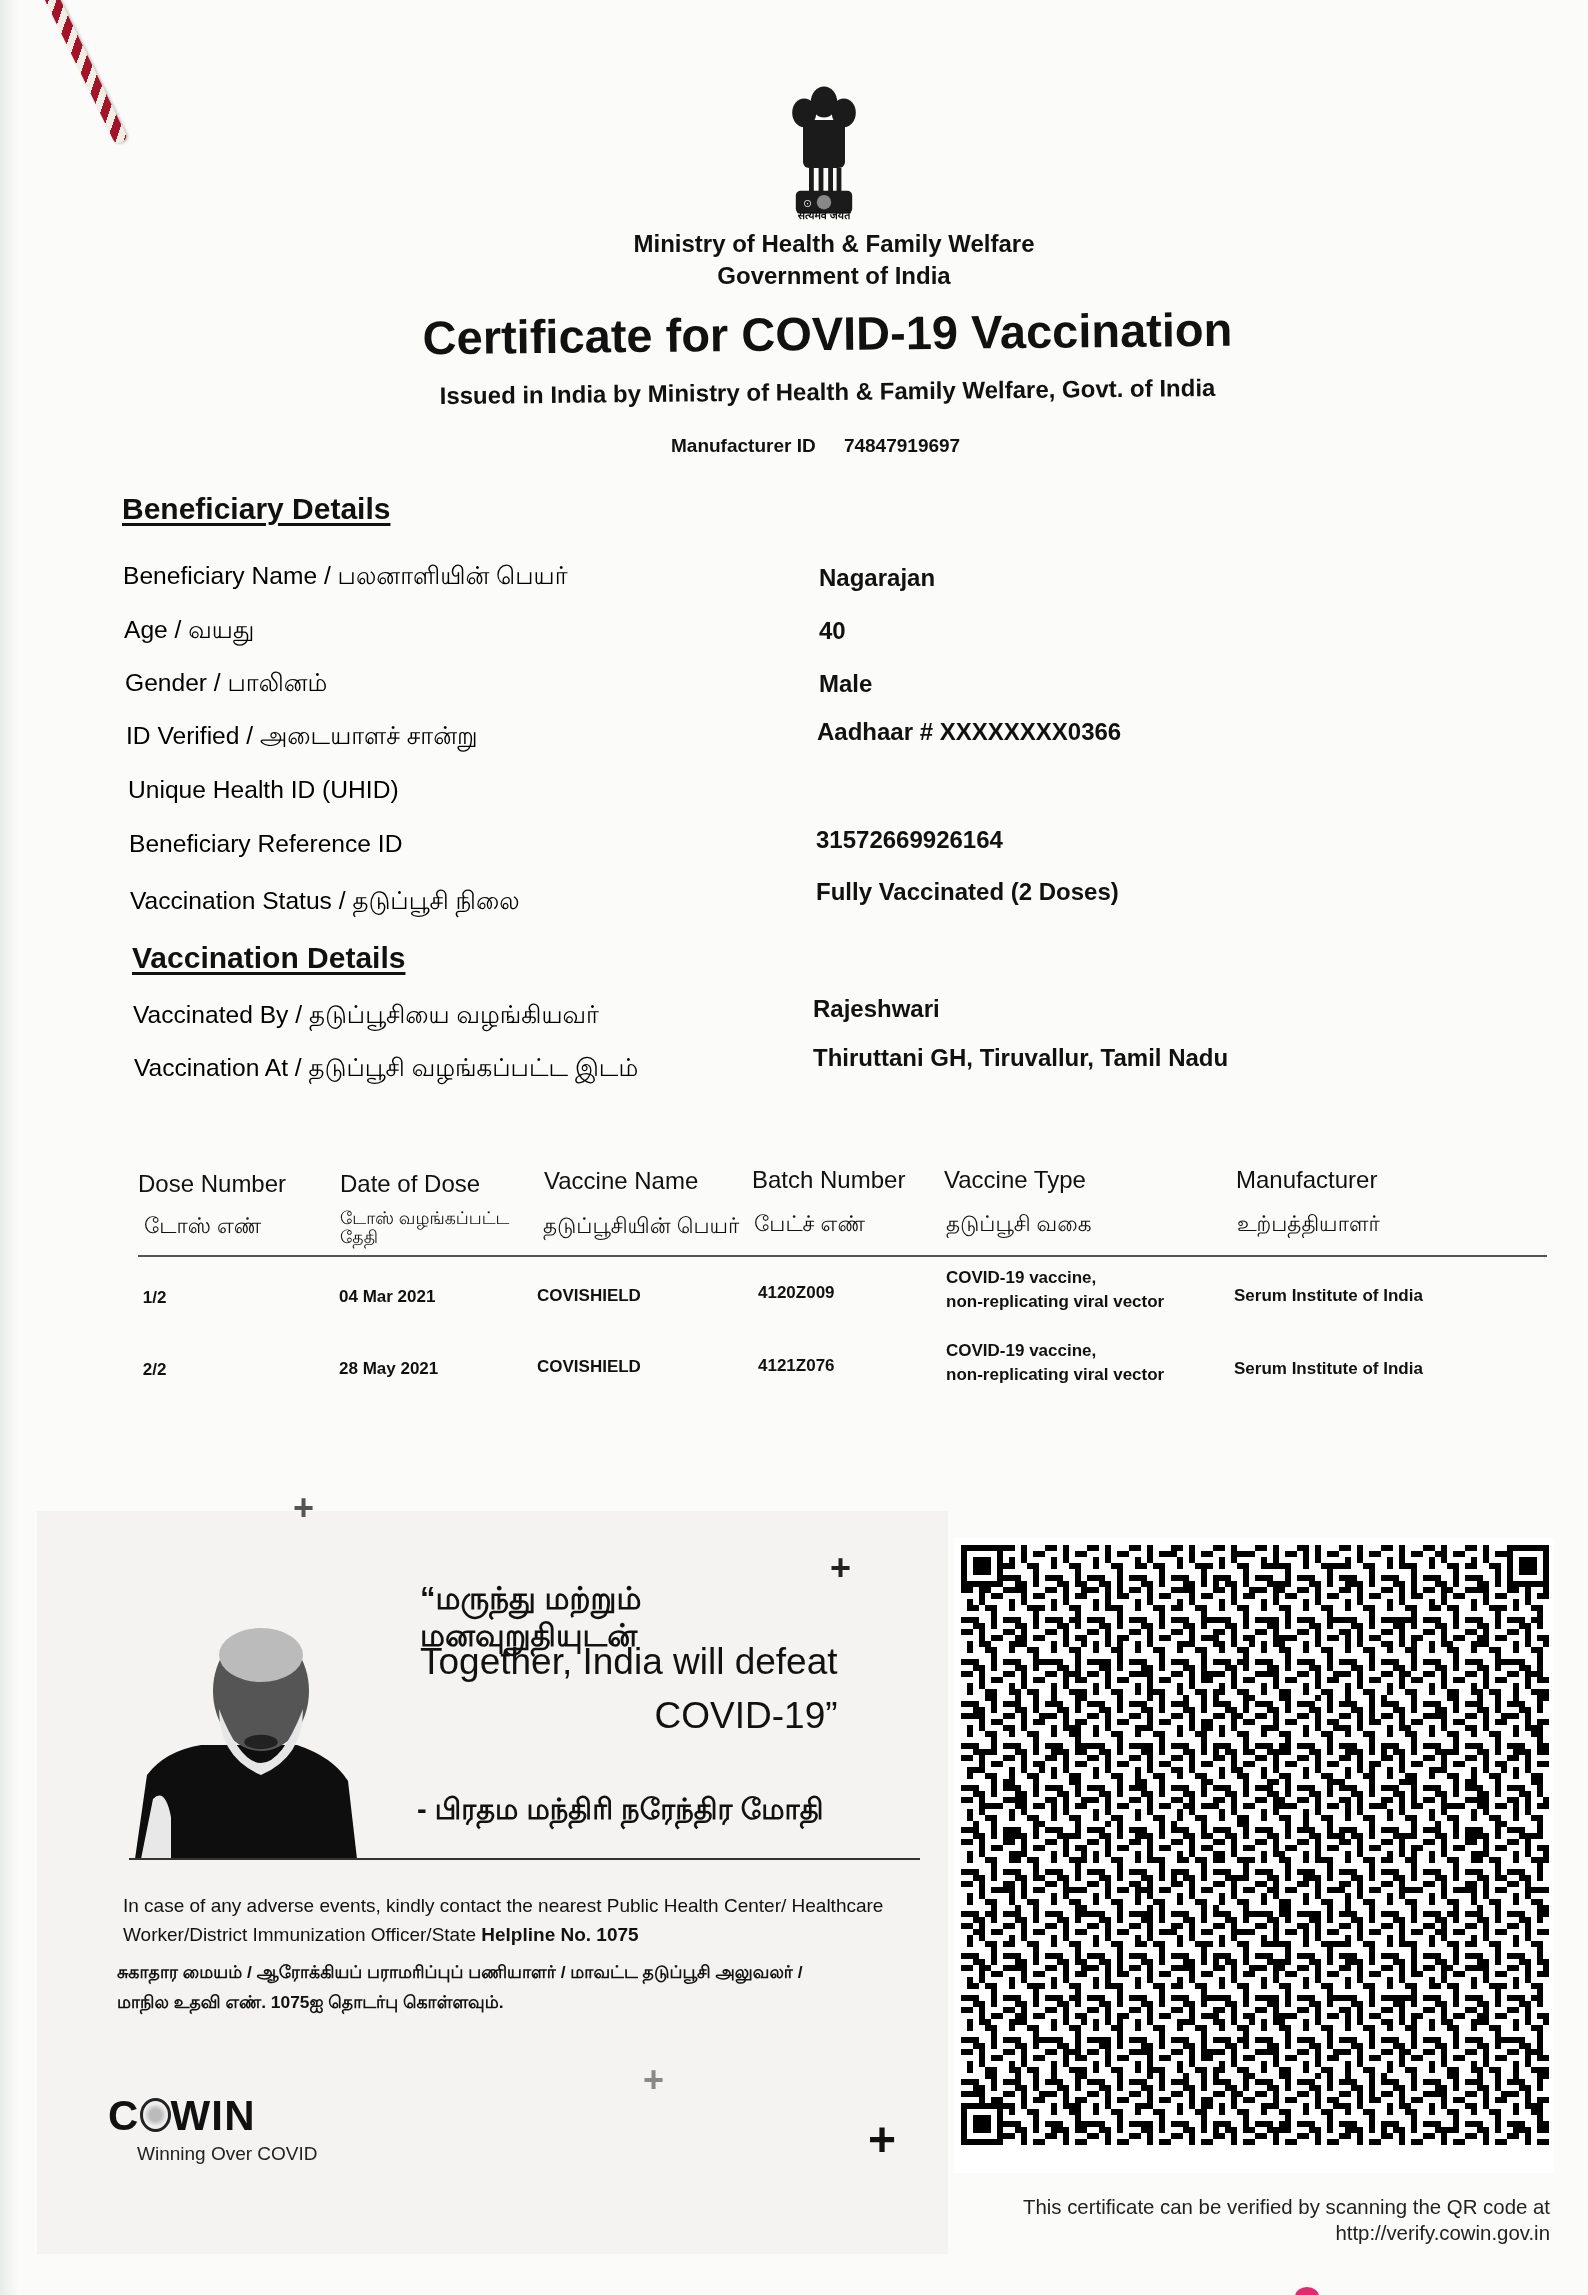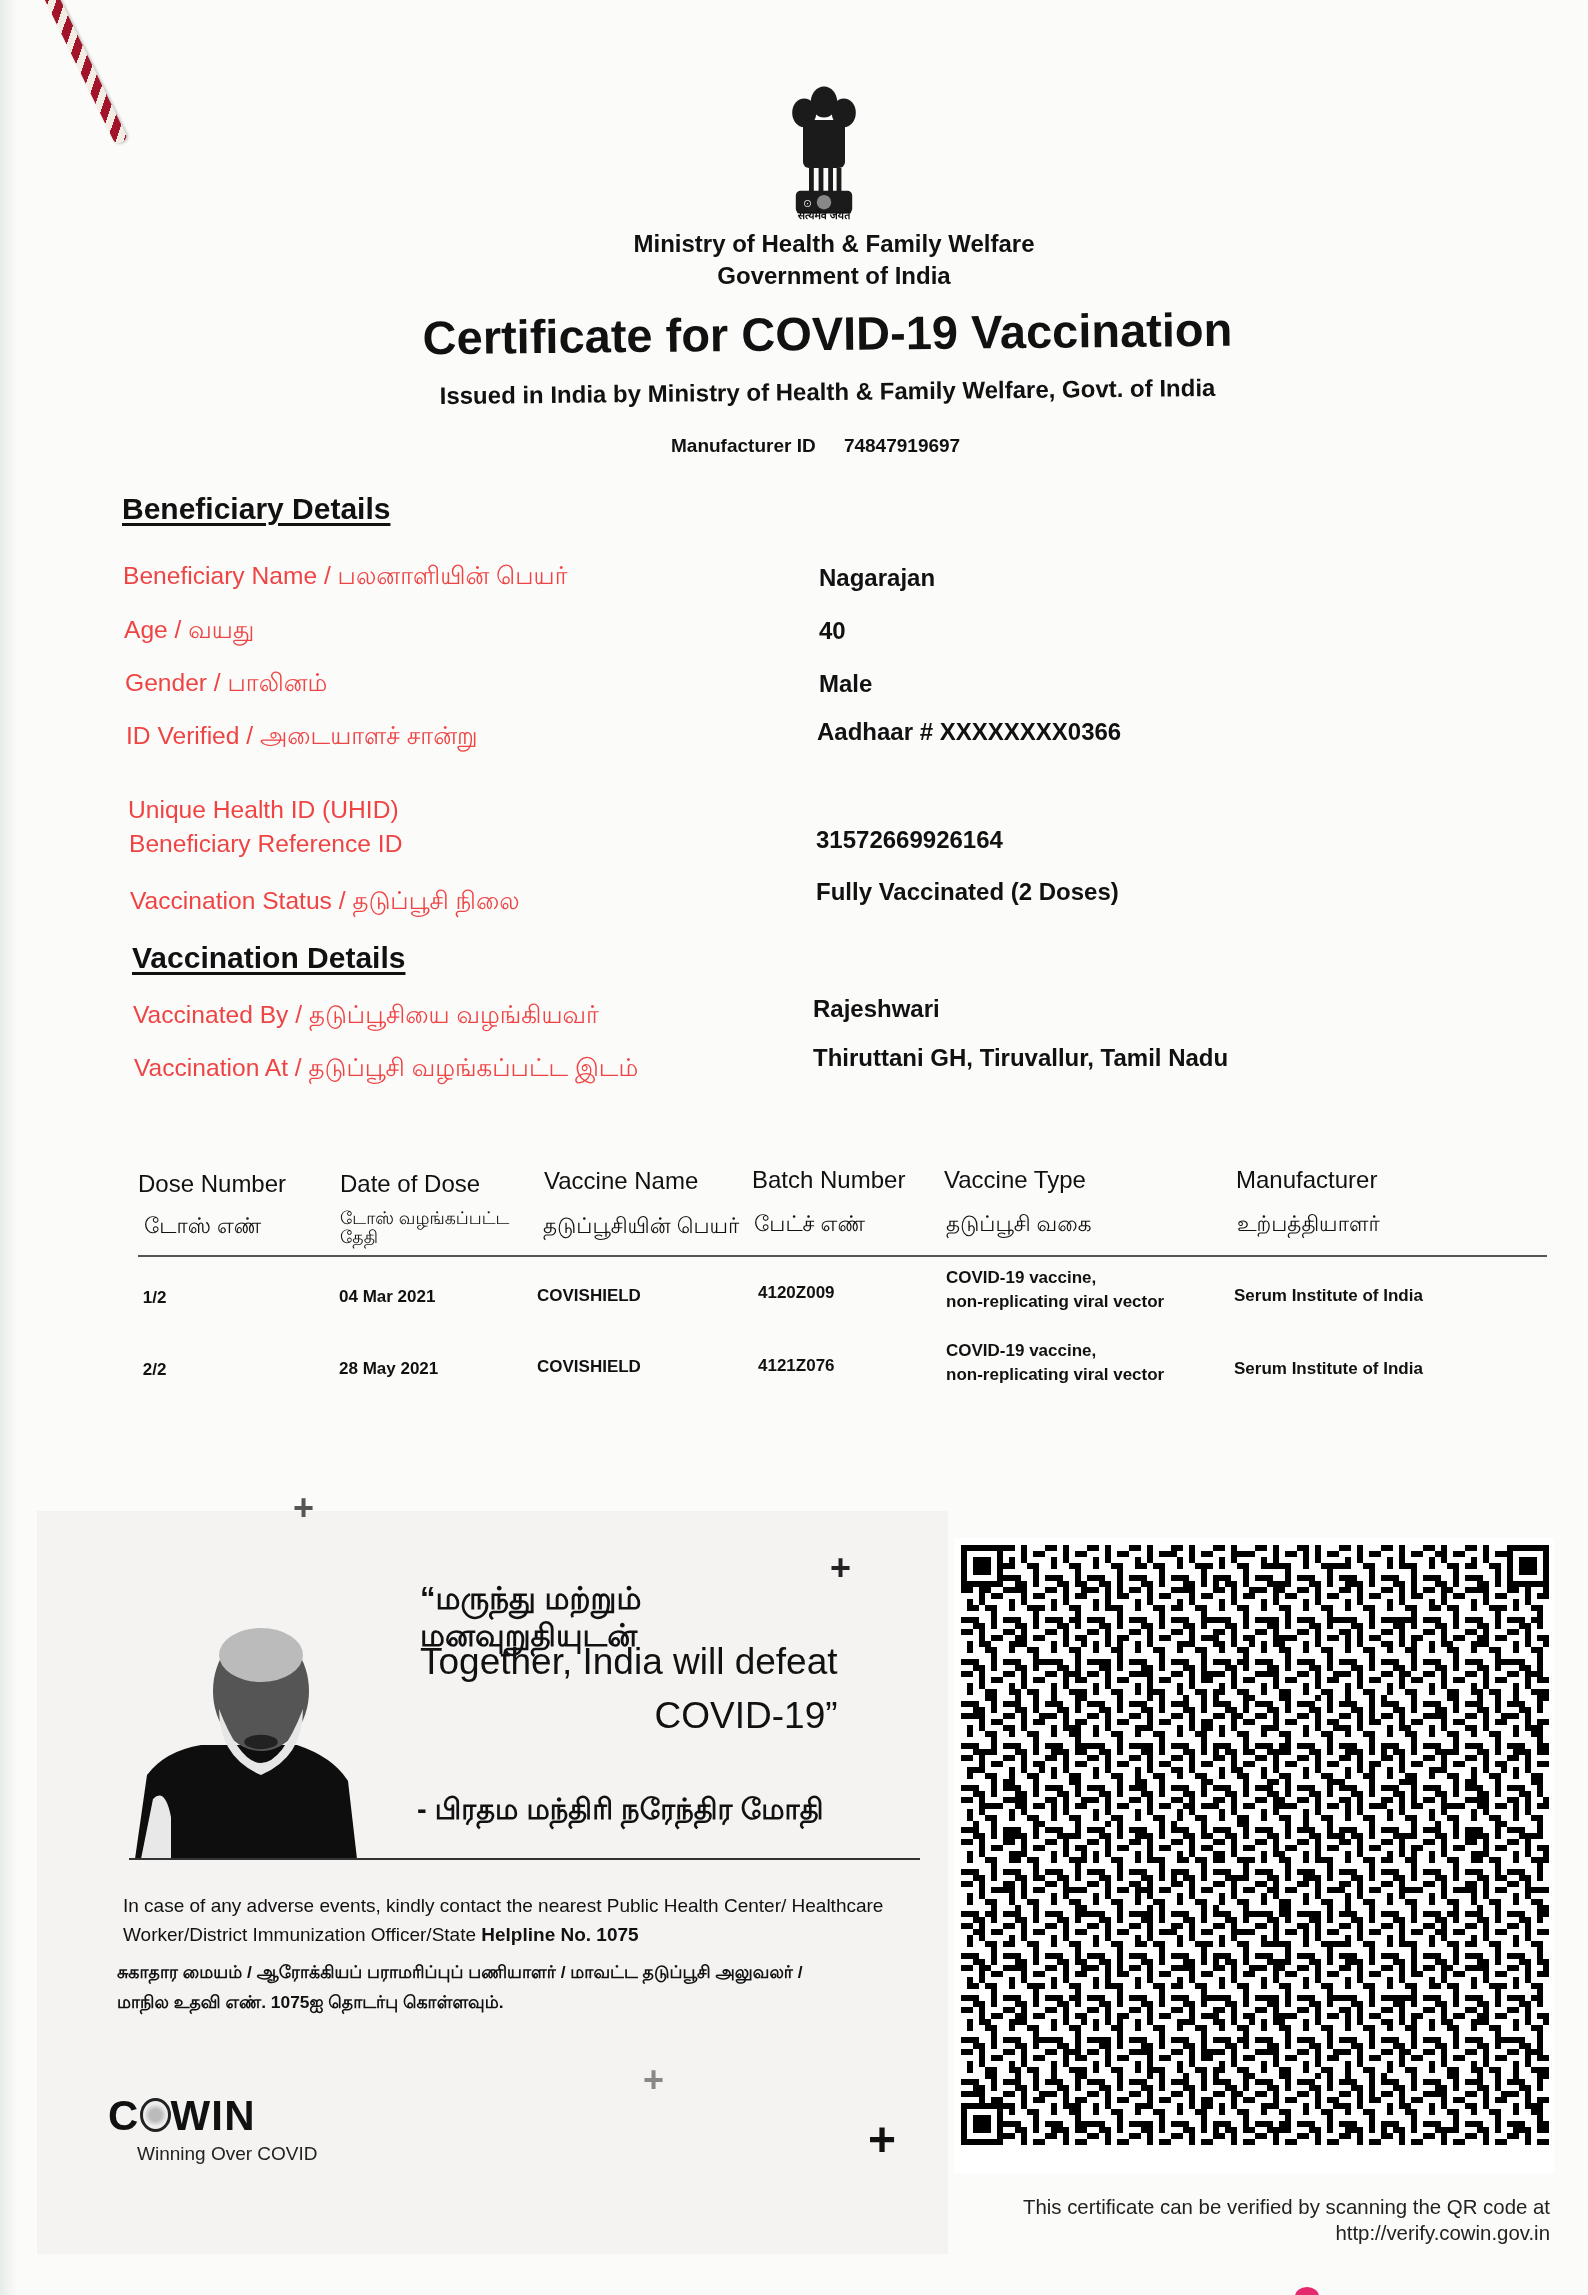--- a/index.html
+++ b/index.html
@@ -21,21 +21,21 @@
   .cert-title { position: absolute; left: 384px; top: 306px; width: 887px; text-align: center;
     font-size: 47px; font-weight: bold; transform: rotate(-0.6deg); }
   .issued { position: absolute; left: 384px; top: 378px; width: 887px; text-align: center;
     font-size: 24px; font-weight: bold; transform: rotate(-0.6deg); }
   .cert-id { position: absolute; left: 671px; top: 435px; font-size: 19px; font-weight: bold; }
   .cert-id span + span { margin-left: 23px; }
 
   .section-title { position: absolute; font-size: 30px; font-weight: bold; text-decoration: underline;
     text-decoration-thickness: 3px; text-underline-offset: 3.6px; }
 
-  .field-label { position: absolute; font-size: 24.6px; color: #ef4444; white-space: nowrap; }
+  .field-label { position: absolute; font-size: 24.6px; color: #000000; white-space: nowrap; }
   .field-value { position: absolute; font-size: 24px; font-weight: bold; white-space: nowrap; margin-left: 20px; }
 
   .table { position: absolute; left: 138px; top: 1166px; width: 1409px; }
   .th-en { position: absolute; font-size: 24px; white-space: nowrap; }
   .th-ta { position: absolute; font-size: 21.6px; white-space: nowrap; line-height: 24px; }
   .th-ta.small { font-size: 17.4px; line-height: 19px; }
   .table-rule { position: absolute; left: 0; top: 89px; width: 1409px; height: 2.4px; background: #555; }
   .td { position: absolute; font-size: 17px; font-weight: bold; white-space: nowrap; line-height: 24px; }
 
   .promo-panel { position: absolute; left: 37px; top: 1511px; width: 911px; height: 743px;
@@ -104,21 +104,21 @@
 
 <div class="field-label" style="left:124px; top:616px;">Age / வயது</div>
 <div class="field-value" style="left:799px; top:617px;">40</div>
 
 <div class="field-label" style="left:125px; top:669px;">Gender / பாலினம்</div>
 <div class="field-value" style="left:799px; top:670px;">Male</div>
 
 <div class="field-label" style="left:126px; top:722px;">ID Verified / அடையாளச் சான்று</div>
 <div class="field-value" style="left:797px; top:718px;">Aadhaar # XXXXXXXX0366</div>
 
-<div class="field-label" style="left:128px; top:776px;margin-top:20px;">Unique Health ID (UHID)</div>
+<div class="field-label" style="left:128px; top:776px;">Unique Health ID (UHID)</div>
 <div class="field-value" style="left:797px; top:776px;"></div>
 
 <div class="field-label" style="left:129px; top:830px;">Beneficiary Reference ID</div>
 <div class="field-value" style="left:796px; top:826px;">31572669926164</div>
 
 <div class="field-label" style="left:130px; top:887px;">Vaccination Status / தடுப்பூசி நிலை</div>
 <div class="field-value" style="left:796px; top:878px;">Fully Vaccinated (2 Doses)</div>
 
 <div class="section-title" style="left:132px; top:941px;">Vaccination Details</div>
 

